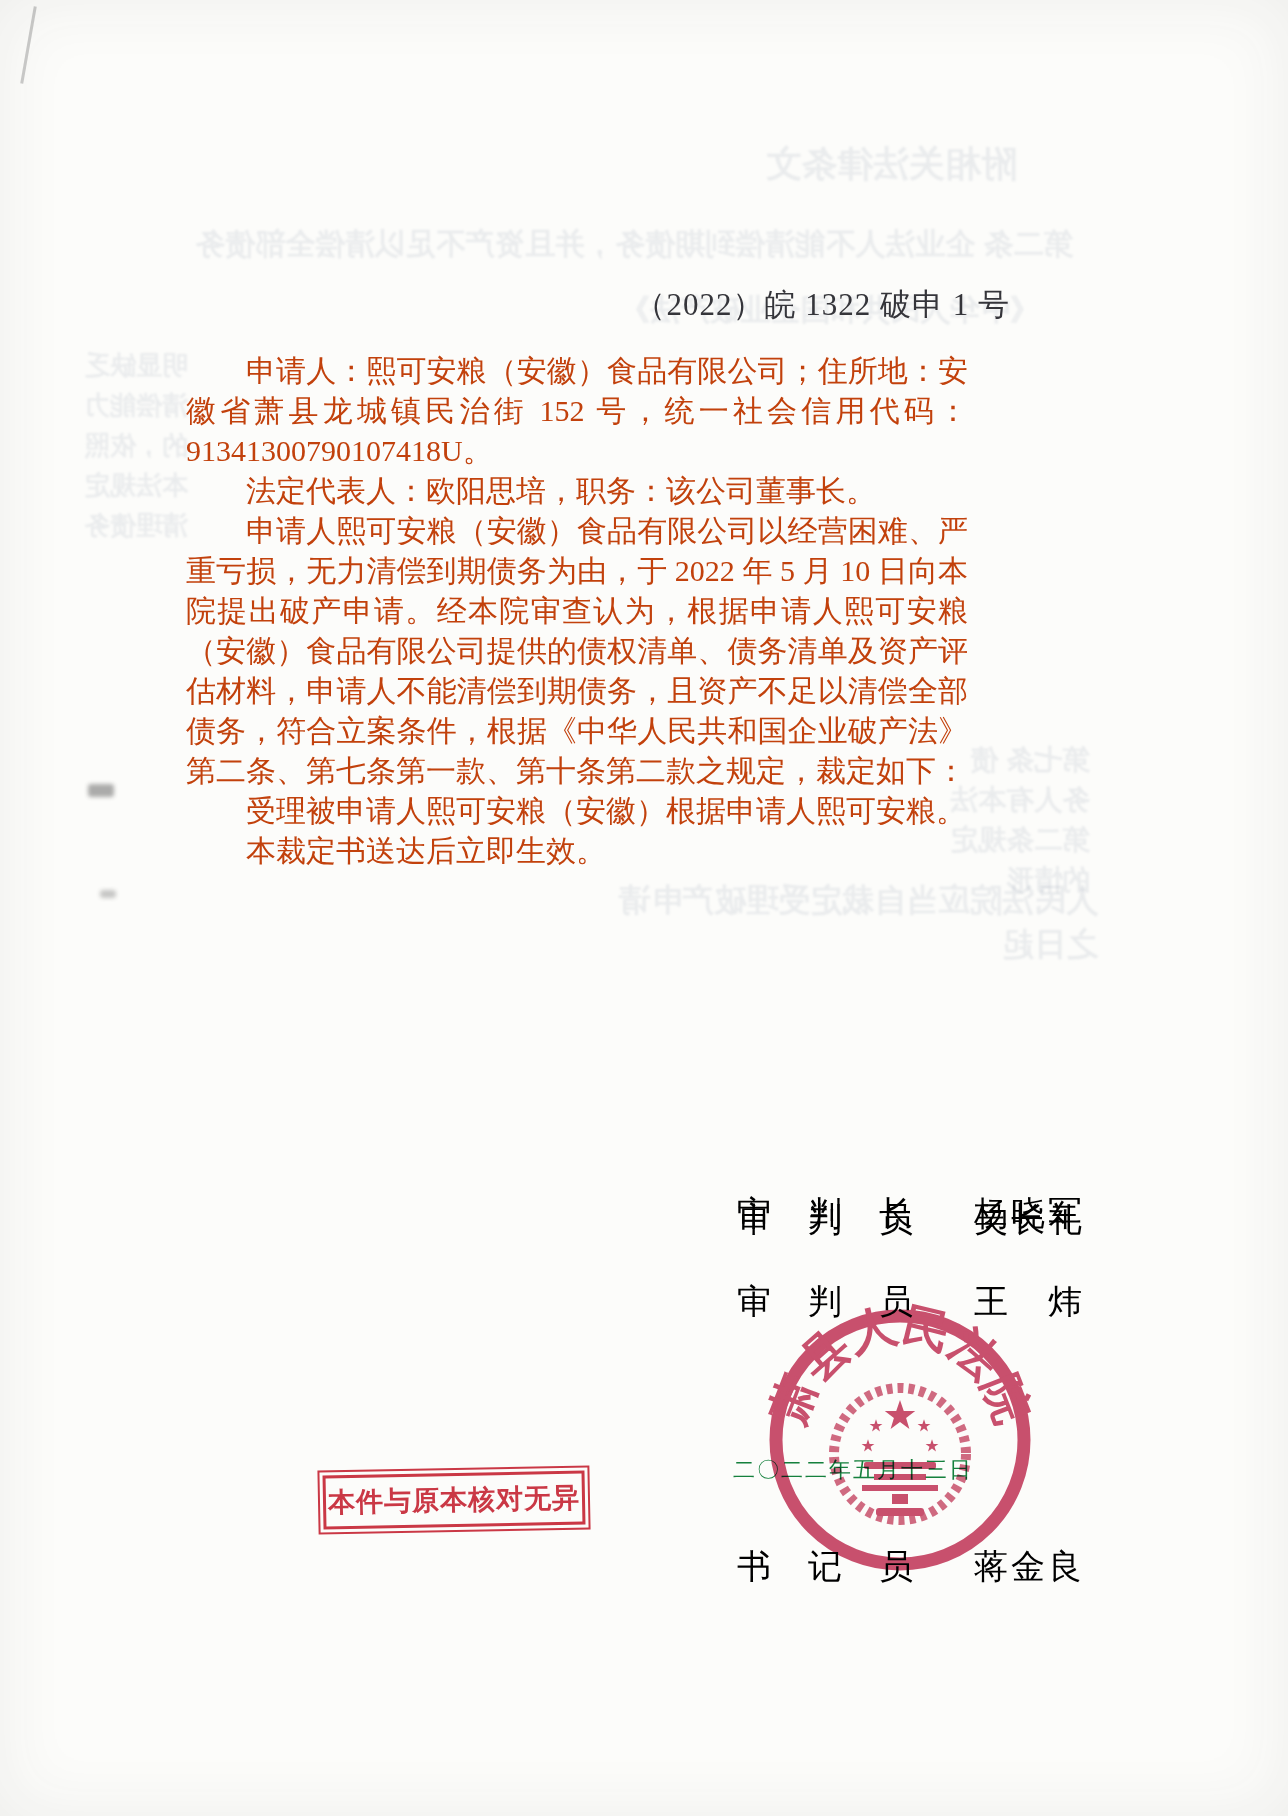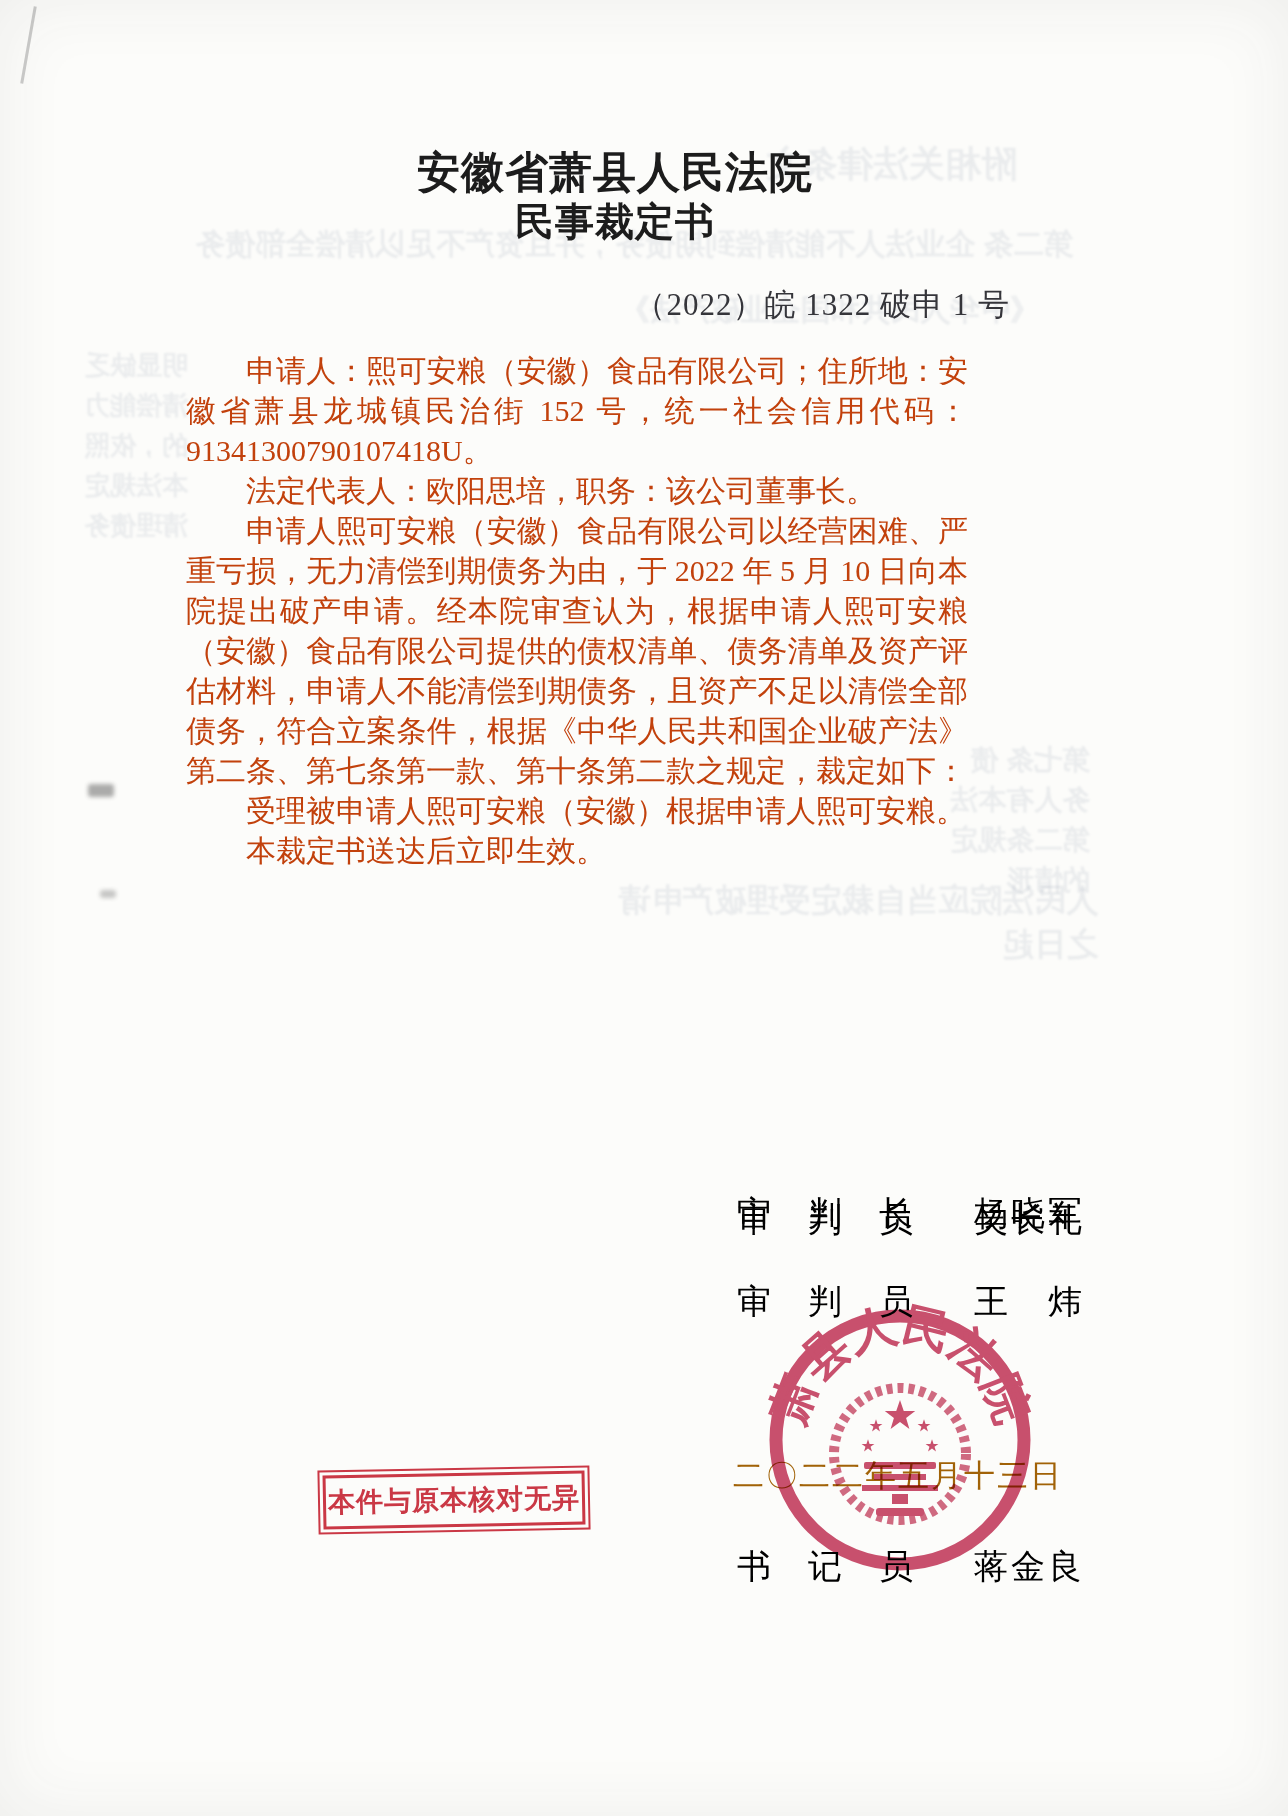--- a/index.html
+++ b/index.html
@@ -31,21 +31,21 @@
     font-size:30px;line-height:40px;color:#c2410c;
     text-align:justify;
   }
   .para{margin:0;text-indent:2em;}
   
   .sig-row{position:absolute;left:737px;white-space:nowrap;font-size:34px;color:#000000;}
   .sig-role{display:inline-block;width:237px;letter-spacing:37px;}
   .sig-name{display:inline-block;letter-spacing:3px;}
   .date-line{
     position:absolute;left:733px;top:1455px;
-    font-size:31px;letter-spacing:2px;color:#a16207;white-space:nowrap;
+    font-size:22px;letter-spacing:2px;color:#15803d;white-space:nowrap;
   }
   
   .seal{
     position:absolute;left:762px;top:1302px;width:276px;height:276px;
     mix-blend-mode:multiply;opacity:.96;
   }
   
   .stamp{
     position:absolute;left:318px;top:1468px;width:268px;height:60px;
     border:2px solid #cd3846;
@@ -81,24 +81,20 @@
   <div class="ghost" style="top:224px;left:195px;font-size:30px;">第二条 企业法人不能清偿到期债务，并且资产不足以清偿全部债务</div>
   <div class="ghost" style="top:290px;left:620px;font-size:30px;">《中华人民共和国企业破产法》</div>
   <div class="ghost wrap" style="top:345px;left:84px;width:104px;font-size:26px;line-height:40px;">明显缺乏清偿能力的，依照本法规定清理债务</div>
   <div class="ghost wrap" style="top:878px;left:598px;width:500px;font-size:32px;line-height:44px;">人民法院应当自裁定受理破产申请之日起</div>
   <div class="ghost wrap" style="top:740px;left:950px;width:140px;font-size:28px;line-height:40px;">第七条 债务人有本法第二条规定的情形</div>
 
   <div class="edge-line" style="left:27px;top:6px;width:3px;height:78px;transform:rotate(10deg);"></div>
   <div class="smudge" style="left:88px;top:784px;width:26px;height:13px;opacity:.45;"></div>
   <div class="smudge" style="left:100px;top:890px;width:16px;height:8px;opacity:.3;"></div>
 
-  <div class="title-block">
-    <div class="title-line1">安徽省萧县人民法院</div>
-    <div class="title-line2">民事裁定书</div>
-  </div>
   <div class="case-number">（2022）皖 1322 破申 1 号</div>
 
   <div class="body-text">
     <p class="para">申请人：熙可安粮（安徽）食品有限公司；住所地：安徽省萧县龙城镇民治街 152 号，统一社会信用代码：91341300790107418U。</p>
     <p class="para">法定代表人：欧阳思培，职务：该公司董事长。</p>
     <p class="para">申请人熙可安粮（安徽）食品有限公司以经营困难、严重亏损，无力清偿到期债务为由，于 2022 年 5 月 10 日向本院提出破产申请。经本院审查认为，根据申请人熙可安粮（安徽）食品有限公司提供的债权清单、债务清单及资产评估材料，申请人不能清偿到期债务，且资产不足以清偿全部债务，符合立案条件，根据《中华人民共和国企业破产法》第二条、第七条第一款、第十条第二款之规定，裁定如下：</p>
     <p class="para">受理被申请人熙可安粮（安徽）根据申请人熙可安粮。</p>
     <p class="para">本裁定书送达后立即生效。</p>
   </div>
 

